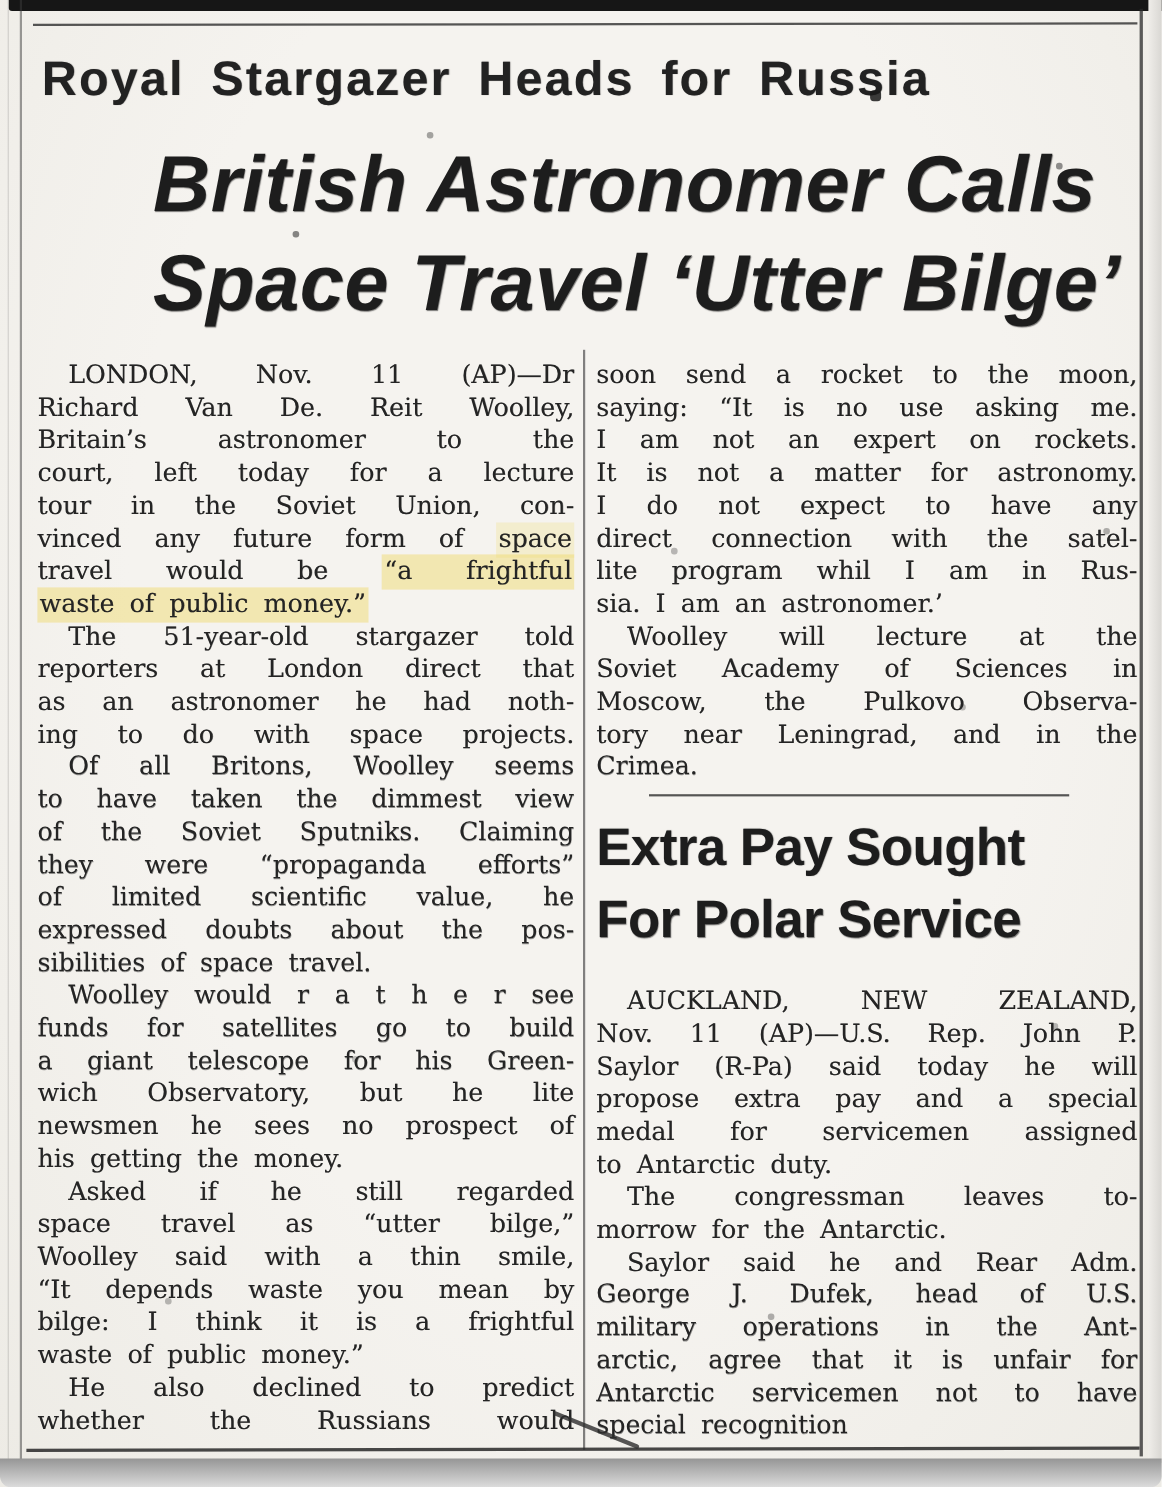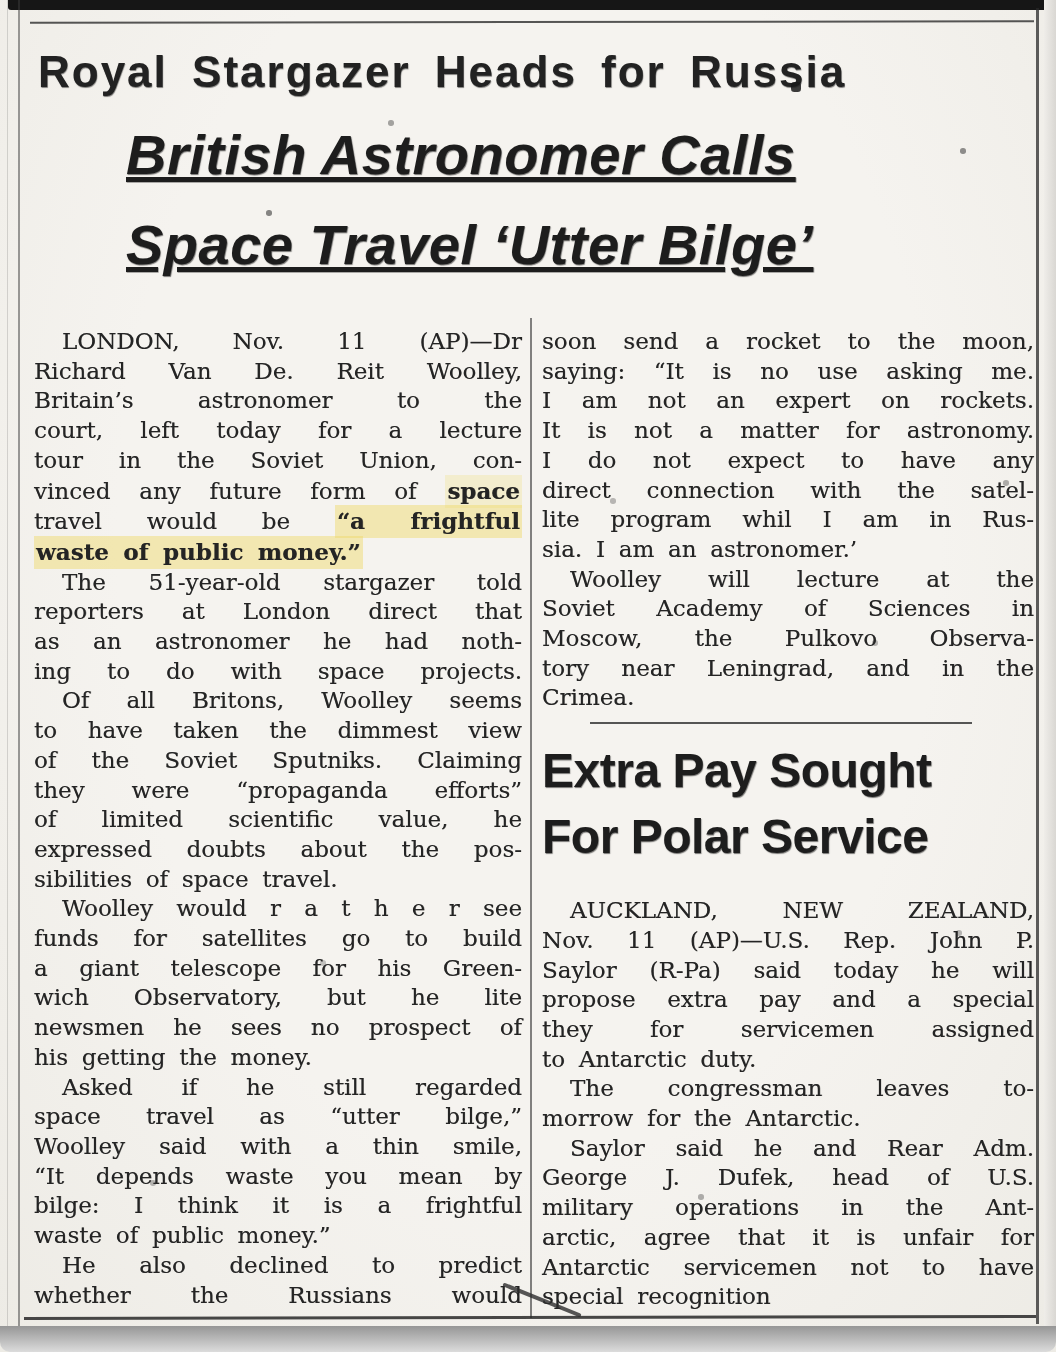--- a/index.html
+++ b/index.html
@@ -34,36 +34,36 @@
   .edge-right{position:absolute;left:1044px;top:0;width:12px;height:1330px;
               background:linear-gradient(90deg,#efede9,#d9d7d3);}
   .edge-bottom{position:absolute;left:0;top:1326px;width:1056px;height:26px;border-radius:0 0 10px 10px;
                background:linear-gradient(#969696,#dcdcdc);}
 
   
   .kicker{position:absolute;left:38px;top:48px;
           font-family:Liberation Sans, sans-serif;font-weight:bold;
           font-size:44px;line-height:48px;letter-spacing:2px;word-spacing:10px;
           color:#222;text-shadow:.5px .5px .8px rgba(20,20,20,.5);}
-  .headline{position:absolute;left:126px;top:110px;margin:0;
+  .headline{position:absolute;left:126px;top:110px;margin:13px;
             font-family:"Liberation Sans",sans-serif;font-weight:bold;font-style:italic;
-            font-size:56px;line-height:90px;letter-spacing:.5px;
-            color:#1d1d1d;text-shadow:.6px .6px 1px rgba(15,15,15,.55);text-decoration:underline;}
+            font-size:72px;line-height:90px;letter-spacing:.5px;
+            color:#1d1d1d;text-shadow:.6px .6px 1px rgba(15,15,15,.55);}
   .hl-line{display:block;}
 
   
   .col{position:absolute;top:327px;color:#242424;}
   .col-left{left:34px;width:488px;}
   .col-right{left:542px;width:492px;}
   .line{font-family:"DejaVu Serif",serif;font-size:23px;line-height:29.7px;
         word-spacing:.28em;text-align:justify;text-align-last:justify;
         text-shadow:.3px .3px .5px rgba(25,25,25,.45);white-space:normal;}
   .line.indent{text-indent:28px;}
   .line.ragged{text-align-last:left;}
-  mark{background:rgba(238,218,108,.48);color:inherit;padding:2px 2px 4px 2px;font-weight:bold;}
+  mark{background:rgba(238,218,108,.48);color:inherit;padding:2px 2px 4px 2px;}
   mark.faint{background:rgba(238,218,108,.25);}
 
   .sep-rule{margin:9px auto 0 48px;width:382px;height:2px;background:rgba(45,45,45,.8);}
   .headline2{margin:14px 0 0 0;
              font-family:"Liberation Sans",sans-serif;font-weight:bold;
              font-size:48px;line-height:66px;letter-spacing:-.5px;
              color:#1d1d1d;text-shadow:.6px .6px 1px rgba(15,15,15,.55);}
   .h2-line{display:block;}
   .a2-body{margin-top:26px;}
 </style>
@@ -140,21 +140,21 @@
     <div class="sep-rule"></div>
     <h2 class="headline2">
       <span class="h2-line">Extra Pay Sought</span>
       <span class="h2-line">For Polar Service</span>
     </h2>
     <div class="a2-body">
         <div class="line indent">AUCKLAND, NEW ZEALAND,</div>
         <div class="line">Nov. 11 (AP)—U.S. Rep. John P.</div>
         <div class="line">Saylor (R-Pa) said today he will</div>
         <div class="line">propose extra pay and a special</div>
-        <div class="line">they for servicemen assigned</div>
+        <div class="line">medal for servicemen assigned</div>
         <div class="line ragged">to Antarctic duty.</div>
         <div class="line indent">The congressman leaves to-</div>
         <div class="line ragged">morrow for the Antarctic.</div>
         <div class="line indent">Saylor said he and Rear Adm.</div>
         <div class="line">George J. Dufek, head of U.S.</div>
         <div class="line">military operations in the Ant-</div>
         <div class="line">arctic, agree that it is unfair for</div>
         <div class="line">Antarctic servicemen not to have</div>
         <div class="line ragged">special recognition</div>
       </div>

